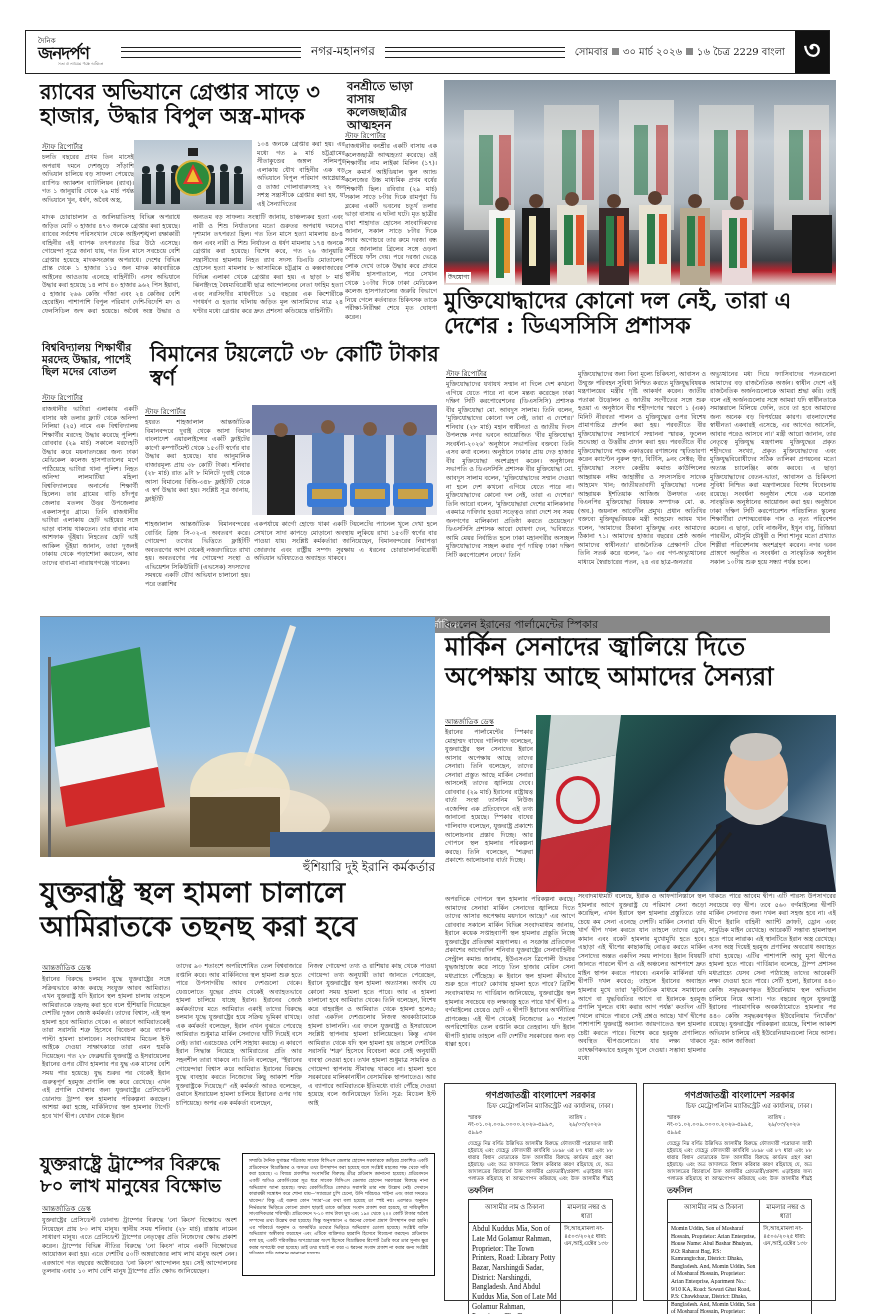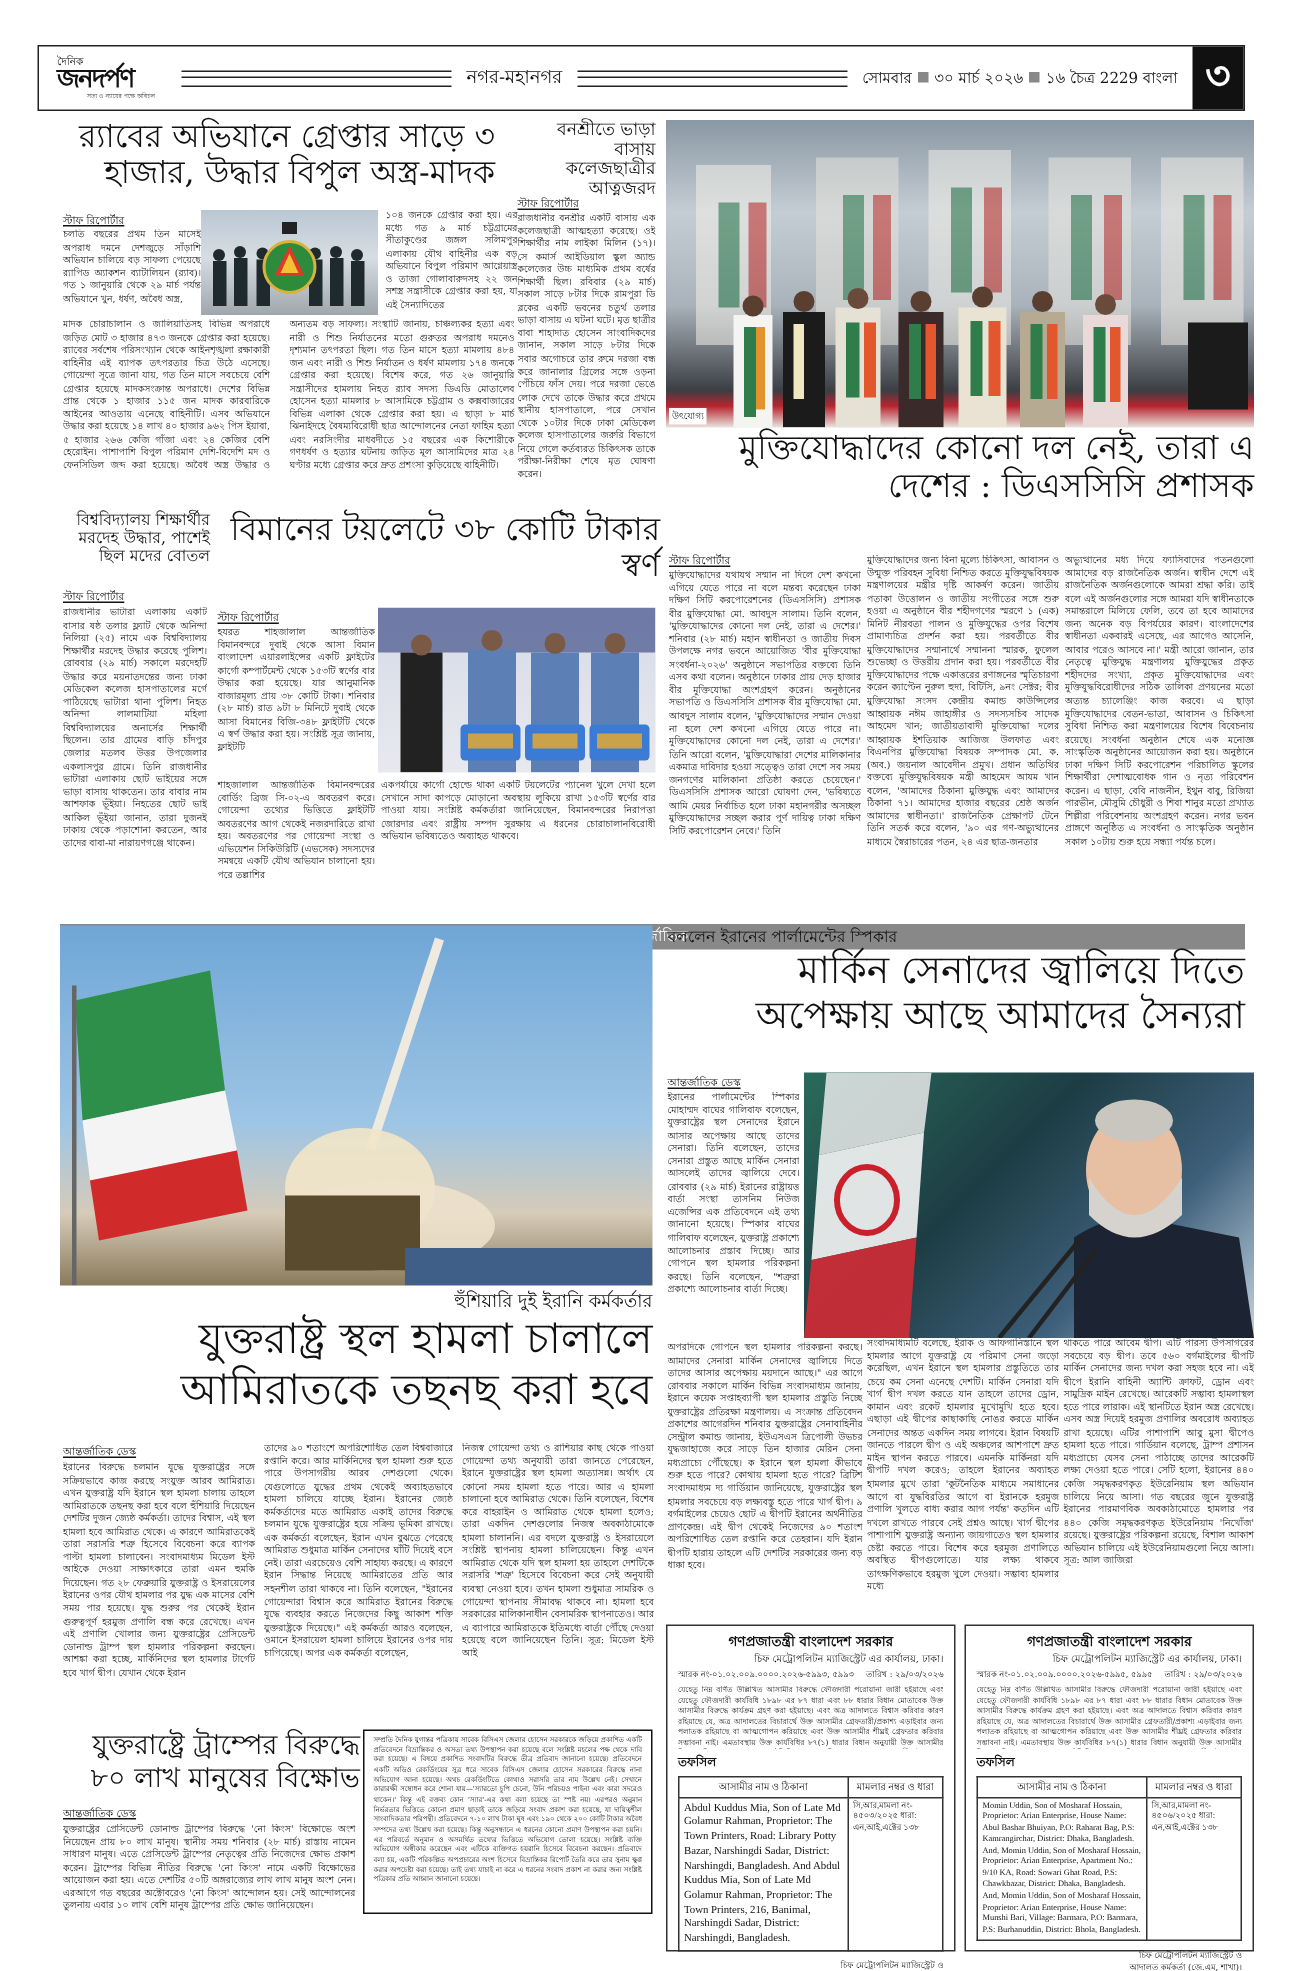--- a/index.html
+++ b/index.html
@@ -9,26 +9,26 @@
 .logo{width:95px;padding-left:12px;line-height:1}
 .logo .small{font-size:7px}
 .logo .big{font-size:17px;font-weight:bold;letter-spacing:-1px}
 .logo .tag{font-size:4px;color:#444;padding-left:20px}
 .rule{height:11px;border-top:1.5px solid #222;border-bottom:1.5px solid #222;position:relative;flex:1}
 .rule:before{content:"";position:absolute;left:0;right:0;top:3px;border-top:1px solid #222}
 .section-name{font-size:12px;padding:0 10px;white-space:nowrap}
 .dateline{font-size:10px;padding:0 10px;white-space:nowrap}
 .dateline .sq{display:inline-block;width:7px;height:7px;background:#888;margin:0 4px}
 .pageno{width:34px;height:42px;background:#111;color:#fff;font-size:26px;display:flex;align-items:center;justify-content:center;font-weight:bold}
-h1,h2{font-weight:normal;text-align:right;line-height:1.12}
+h1,h2{font-weight:bold;text-align:left;line-height:1.12}
 .byline{font-size:7px;text-decoration:underline;margin-bottom:4px}
 .body{font-size:6.2px;line-height:1.38;text-align:justify;color:#222}
 .photo{overflow:hidden}
 .sectionbar{left:40px;top:616px;width:790px;height:17px;background:#888;color:#fff;text-align:center;font-size:10px;line-height:17px}
-.notice{border:1px solid #333;padding:5px 7px;font-size:5px;line-height:1.4}
+.notice{border:1px solid #333;padding:5px 23px;font-size:5px;line-height:1.4}
 .notice h4{font-size:9px;text-align:center;font-weight:bold}
 .notice .sub{font-size:6.5px;text-align:right}
 .notice .refrow{display:flex;justify-content:space-between;font-size:5.5px;margin:3px 0}
 .notice .tf{text-align:left;font-size:8px;font-weight:bold;margin:3px 0}
 .notice table{width:100%;border-collapse:collapse;font-family:"Liberation Serif",serif}
 .notice td,.notice th{border:1px solid #333;padding:2px 3px;vertical-align:top}
 .notice th{font-size:6.5px;font-weight:normal}
 .notice td{font-size:7.2px;line-height:1.35}
 .notice td.case{font-size:5.5px;width:36%}
 .notice .sign{text-align:right;font-size:5.5px;margin-top:6px;line-height:1.5}
@@ -76,21 +76,21 @@
     <circle cx="59" cy="38" r="17" fill="#2e8b3c" stroke="#d9b23a" stroke-width="2"></circle>
     <polygon points="59,24 69,44 49,44" fill="#e0362c"></polygon>
     <polygon points="59,29 65,42 53,42" fill="#f1c232"></polygon>
     <rect x="54" y="8" width="10" height="8" fill="#222"></rect>
   </svg>
 </div>
 <div class="abs body" style="left:257px;top:140px;width:88px;height:70px;overflow:hidden">১০৪ জনকে গ্রেপ্তার করা হয়। এর মধ্যে গত ৯ মার্চ চট্টগ্রামের সীতাকুণ্ডের জঙ্গল সলিমপুর এলাকায় যৌথ বাহিনীর এক বড় অভিযানে বিপুল পরিমাণ আগ্নেয়াস্ত্র ও তাজা গোলাবারুদসহ ২২ জন সশস্ত্র সন্ত্রাসীকে গ্রেপ্তার করা হয়, যা এই সৈন্যাদিতের</div>
 <div class="abs body" style="left:42px;top:213px;width:138px;height:100px;overflow:hidden">মাদক চোরাচালান ও জালিয়াতিসহ বিভিন্ন অপরাধে জড়িত মোট ৩ হাজার ৪৭৩ জনকে গ্রেপ্তার করা হয়েছে। র‍্যাবের সর্বশেষ পরিসংখ্যান থেকে আইনশৃঙ্খলা রক্ষাকারী বাহিনীর এই ব্যাপক তৎপরতার চিত্র উঠে এসেছে। গোয়েন্দা সূত্রে জানা যায়, গত তিন মাসে সবচেয়ে বেশি গ্রেপ্তার হয়েছে মাদকসংক্রান্ত অপরাধে। দেশের বিভিন্ন প্রান্ত থেকে ১ হাজার ১১৫ জন মাদক কারবারিকে আইনের আওতায় এনেছে বাহিনীটি। এসব অভিযানে উদ্ধার করা হয়েছে ১৪ লাখ ৪০ হাজার ৯৬২ পিস ইয়াবা, ৫ হাজার ২৬৬ কেজি গাঁজা এবং ২৪ কেজির বেশি হেরোইন। পাশাপাশি বিপুল পরিমাণ দেশি-বিদেশি মদ ও ফেনসিডিল জব্দ করা হয়েছে। অবৈধ অস্ত্র উদ্ধার ও নাশকতা রোধের অভিযান</div>
 <div class="abs body" style="left:193px;top:213px;width:150px;height:100px;overflow:hidden">অন্যতম বড় সাফল্য। সংস্থাটি জানায়, চাঞ্চল্যকর হত্যা এবং নারী ও শিশু নির্যাতনের মতো গুরুতর অপরাধ দমনেও দৃশ্যমান তৎপরতা ছিল। গত তিন মাসে হত্যা মামলায় ৪৮৪ জন এবং নারী ও শিশু নির্যাতন ও ধর্ষণ মামলায় ১৭৪ জনকে গ্রেপ্তার করা হয়েছে। বিশেষ করে, গত ২৬ জানুয়ারি সন্ত্রাসীদের হামলায় নিহত র‍্যাব সদস্য ডিএডি মোতালেব হোসেন হত্যা মামলার ৮ আসামিকে চট্টগ্রাম ও কক্সবাজারের বিভিন্ন এলাকা থেকে গ্রেপ্তার করা হয়। এ ছাড়া ৮ মার্চ ঝিনাইদহে বৈষম্যবিরোধী ছাত্র আন্দোলনের নেতা ফাহিম হত্যা এবং নরসিংদীর মাধবদীতে ১৫ বছরের এক কিশোরীকে গণধর্ষণ ও হত্যার ঘটনায় জড়িত মূল আসামিদের মাত্র ২৪ ঘণ্টার মধ্যে গ্রেপ্তার করে দ্রুত প্রশংসা কুড়িয়েছে বাহিনীটি।</div>
 
-<h2 class="abs" style="left:347px;top:80px;width:90px;font-size:11.5px">বনশ্রীতে ভাড়া বাসায় কলেজছাত্রীর আত্নজরদ</h2>
+<h2 class="abs" style="left:347px;top:80px;width:90px;font-size:11.5px">বনশ্রীতে ভাড়া বাসায় কলেজছাত্রীর আত্মহনন</h2>
 <div class="abs byline" style="left:345px;top:130px">স্টাফ রিপোর্টার</div>
 <div class="abs body" style="left:345px;top:142px;width:92px;height:192px;overflow:hidden">রাজধানীর বনশ্রীর একটি বাসায় এক কলেজছাত্রী আত্মহত্যা করেছে। ওই শিক্ষার্থীর নাম লাইকা মিলিন (১৭)। সে কমার্স আইডিয়াল স্কুল অ্যান্ড কলেজের উচ্চ মাধ্যমিক প্রথম বর্ষের শিক্ষার্থী ছিল। রবিবার (২৯ মার্চ) সকাল সাড়ে ৮টার দিকে রামপুরা ডি ব্লকের একটি ভবনের চতুর্থ তলার ভাড়া বাসায় এ ঘটনা ঘটে। মৃত ছাত্রীর বাবা শাহাদাত হোসেন সাংবাদিকদের জানান, সকাল সাড়ে ৮টার দিকে সবার অগোচরে তার রুমে দরজা বন্ধ করে জানালার গ্রিলের সঙ্গে ওড়না পেঁচিয়ে ফাঁস দেয়। পরে দরজা ভেঙে লোক দেখে তাকে উদ্ধার করে প্রথমে স্থানীয় হাসপাতালে, পরে সেখান থেকে ১০টার দিকে ঢাকা মেডিকেল কলেজ হাসপাতালের জরুরি বিভাগে নিয়ে গেলে কর্তব্যরত চিকিৎসক তাকে পরীক্ষা-নিরীক্ষা শেষে মৃত ঘোষণা করেন।</div>
 
 <div class="abs photo" style="left:444px;top:80px;width:392px;height:205px;background:linear-gradient(180deg,#8a98a4 0%,#c5cdd4 30%,#aab3bb 60%,#3b3f44 88%,#b8242e 93%,#e9e4df 100%)">
   <svg width="392" height="205">
     <g opacity="0.55">
       <rect x="20" y="30" width="50" height="120" fill="#f2efe8"></rect>
         <rect x="100" y="25" width="55" height="125" fill="#e5e2db"></rect>
         <rect x="175" y="20" width="55" height="130" fill="#efede6"></rect>
         <rect x="255" y="25" width="55" height="125" fill="#e8e6df"></rect>

